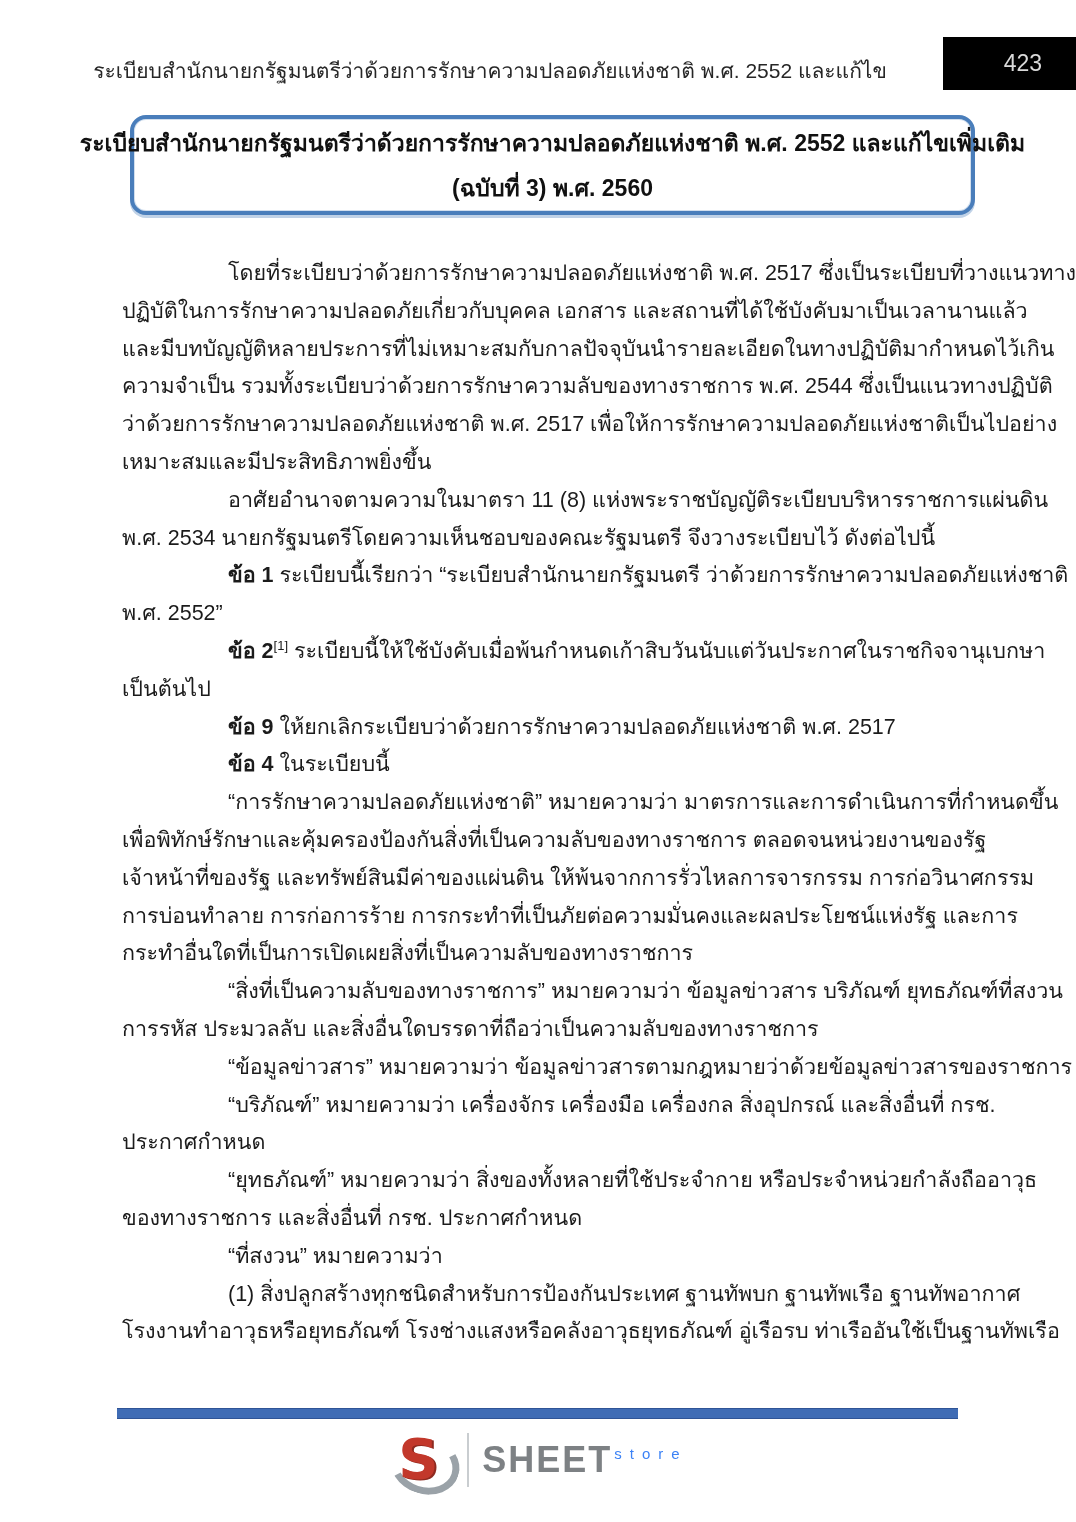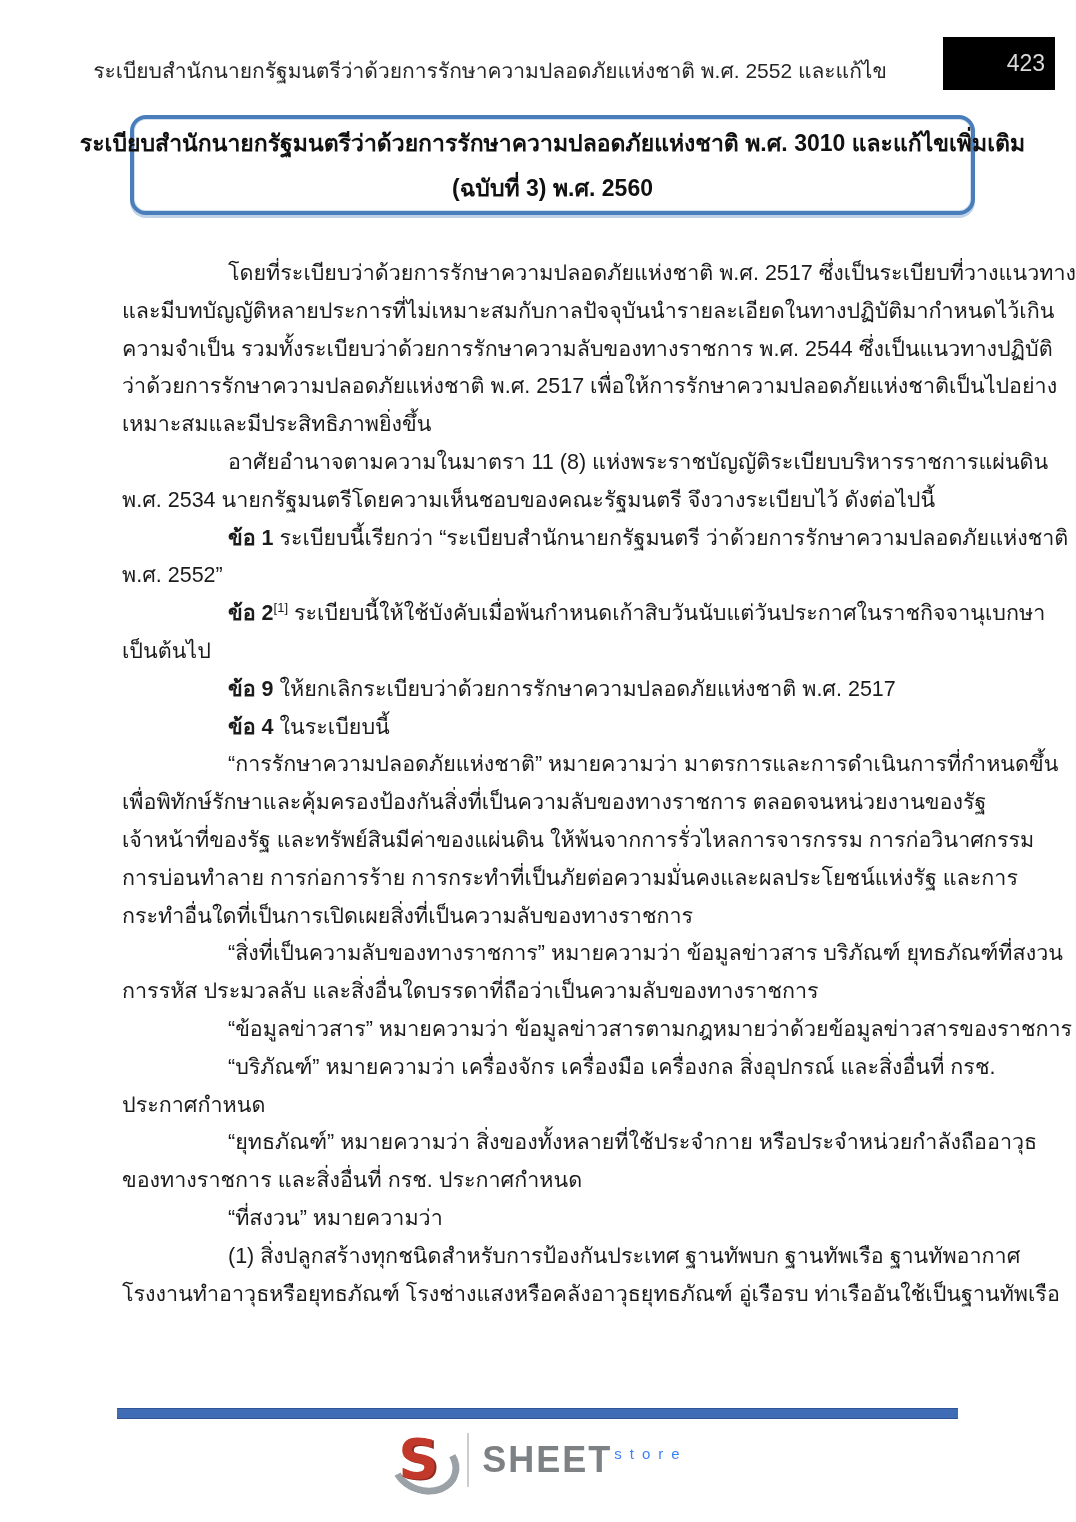--- a/index.html
+++ b/index.html
@@ -10,24 +10,24 @@
     font-family: "Liberation Sans", sans-serif;
     color: #1b1b1b;
   }
   .page { position: absolute; inset: 0; overflow: hidden; background: #ffffff; }
 
   .header-line {
     position: absolute; top: 54px; left: 60px; width: 860px;
     text-align: center; font-size: 21px; color: #262626;
   }
   .pagenum-box {
-    position: absolute; top: 37px; left: 943px; width: 112px; height: 53px;
+    position: absolute; top: 37px; left: 943px; width: 133px; height: 53px;
     background: #000000; color: #d9d9d9;
     display: flex; align-items: center; justify-content: flex-end;
-    padding-right: 10px; box-sizing: border-box; font-size: 23px;
+    padding-right: 34px; box-sizing: border-box; font-size: 23px;
   }
 
   .title-box {
     position: absolute; top: 115px; left: 130px; width: 845px; height: 100px;
     box-sizing: border-box;
     border: 4px solid #4a7ebb; border-radius: 16px;
     box-shadow: 0 3px 0 rgba(74, 126, 187, 0.35), inset 0 0 0 1px rgba(74,126,187,0.25);
     display: flex; flex-direction: column; align-items: center; justify-content: center;
     gap: 9px; background: #ffffff;
   }
@@ -77,26 +77,27 @@
 
 <div class="page">
 
   <div class="header-line">ระเบียบสำนักนายกรัฐมนตรีว่าด้วยการรักษาความปลอดภัยแห่งชาติ พ.ศ. 2552 และแก้ไข</div>
 
   <div class="pagenum-box">
     <span>423</span>
   </div>
 
   <div class="title-box">
-    <div class="t">ระเบียบสำนักนายกรัฐมนตรีว่าด้วยการรักษาความปลอดภัยแห่งชาติ พ.ศ. 3010 และแก้ไขเพิ่มเติม</div>
+    <div class="t">ระเบียบสำนักนายกรัฐมนตรีว่าด้วยการรักษาความปลอดภัยแห่งชาติ พ.ศ. 2552 และแก้ไขเพิ่มเติม</div>
     <div class="t">(ฉบับที่ 3) พ.ศ. 2560</div>
   </div>
 
   <div class="body-text">
       <div class="body-line indent">โดยที่ระเบียบว่าด้วยการรักษาความปลอดภัยแห่งชาติ พ.ศ. 2517 ซึ่งเป็นระเบียบที่วางแนวทาง</div>
+      <div class="body-line">ปฏิบัติในการรักษาความปลอดภัยเกี่ยวกับบุคคล เอกสาร และสถานที่ได้ใช้บังคับมาเป็นเวลานานแล้ว</div>
       <div class="body-line">และมีบทบัญญัติหลายประการที่ไม่เหมาะสมกับกาลปัจจุบันนำรายละเอียดในทางปฏิบัติมากำหนดไว้เกิน</div>
       <div class="body-line">ความจำเป็น รวมทั้งระเบียบว่าด้วยการรักษาความลับของทางราชการ พ.ศ. 2544 ซึ่งเป็นแนวทางปฏิบัติ</div>
       <div class="body-line">ว่าด้วยการรักษาความปลอดภัยแห่งชาติ พ.ศ. 2517 เพื่อให้การรักษาความปลอดภัยแห่งชาติเป็นไปอย่าง</div>
       <div class="body-line">เหมาะสมและมีประสิทธิภาพยิ่งขึ้น</div>
       <div class="body-line indent">อาศัยอำนาจตามความในมาตรา 11 (8) แห่งพระราชบัญญัติระเบียบบริหารราชการแผ่นดิน</div>
       <div class="body-line">พ.ศ. 2534 นายกรัฐมนตรีโดยความเห็นชอบของคณะรัฐมนตรี จึงวางระเบียบไว้ ดังต่อไปนี้</div>
       <div class="body-line indent"><b>ข้อ 1</b> ระเบียบนี้เรียกว่า “ระเบียบสำนักนายกรัฐมนตรี ว่าด้วยการรักษาความปลอดภัยแห่งชาติ</div>
       <div class="body-line">พ.ศ. 2552”</div>
       <div class="body-line indent"><b>ข้อ 2</b><sup>[1]</sup> ระเบียบนี้ให้ใช้บังคับเมื่อพ้นกำหนดเก้าสิบวันนับแต่วันประกาศในราชกิจจานุเบกษา</div>
       <div class="body-line">เป็นต้นไป</div>

